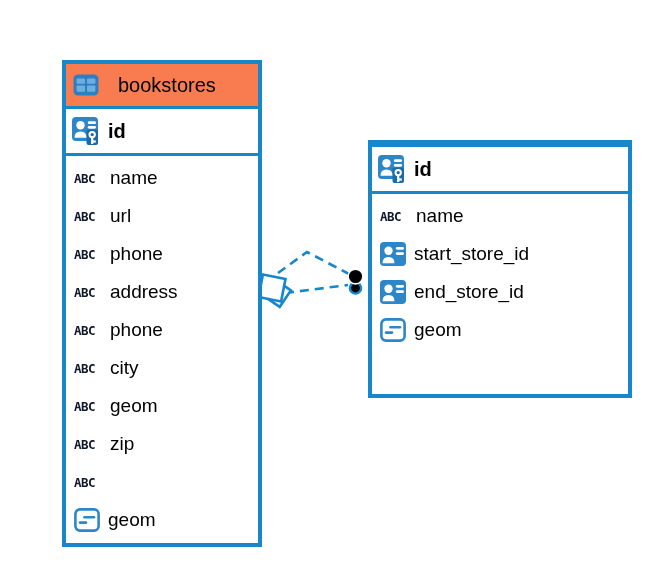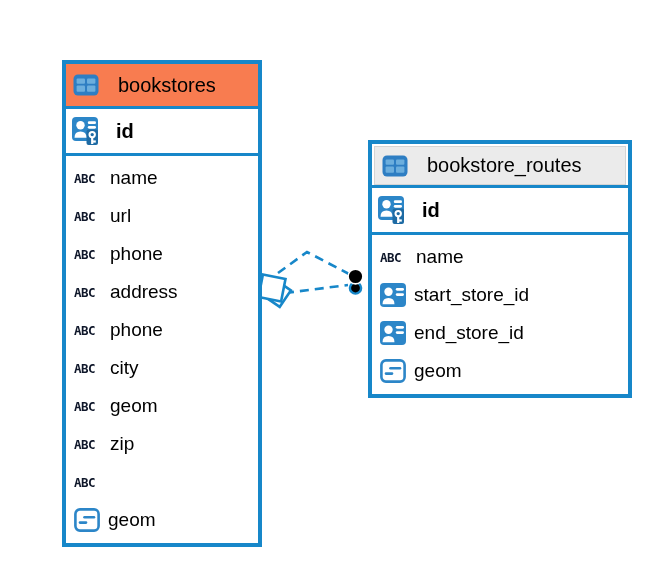--- a/index.html
+++ b/index.html
@@ -14,21 +14,21 @@
   #table-bookstore-routes{left:368px;top:140px;width:264px;height:258px;}
 
   .tbl-header{
     display:flex;align-items:center;gap:19px;padding:0 7px;height:42px;
     font-size:20px;box-sizing:border-box;
   }
   .tbl-header.orange{background:#F87C50;}
   .tbl-header.gray{background:#EBEBEB;border:1px solid #D4D4D4;margin:2px 2px 0 2px;height:39px;}
   .sep{height:3px;background:#1787C9;}
   .id-row{
-    display:flex;align-items:center;gap:16px;padding:0 6px;height:44px;
+    display:flex;align-items:center;gap:8px;padding:0 6px;height:44px;
     font-size:20px;font-weight:700;box-sizing:border-box;
   }
   .cols{padding:3px 0 0 0;}
   .col-row{
     display:flex;align-items:center;gap:8px;padding:0 8px;height:38px;
     font-size:19px;box-sizing:border-box;
   }
   .abc{
     flex:0 0 auto;width:28px;font-family:"DejaVu Sans Mono", monospace;
     font-weight:700;font-size:12.5px;letter-spacing:-0.5px;color:#0f172a;text-align:left;
@@ -144,26 +144,20 @@
       <div class="col-row">
         <svg class="icn" width="26" height="24" viewBox="0 0 26 24">
             <use href="#i-geom"></use>
           </svg>
         <span class="lbl">geom</span>
       </div>
     </div>
   </div>
 
   <div class="er-table" id="table-bookstore-routes">
-    <div class="tbl-header gray" style="background: rgb(235, 235, 235);">
-      <svg class="icn" width="26" height="22" viewBox="0 0 26 22">
-          <use href="#i-table"></use>
-        </svg>
-      <span class="lbl">bookstore_routes</span>
-    </div>
     <div class="sep"></div>
     <div class="id-row">
       <svg class="icn" width="28" height="28" viewBox="0 0 28 28">
           <use href="#i-pk"></use>
         </svg>
       <span class="lbl">id</span>
     </div>
     <div class="sep"></div>
     <div class="cols">
       <div class="col-row">

